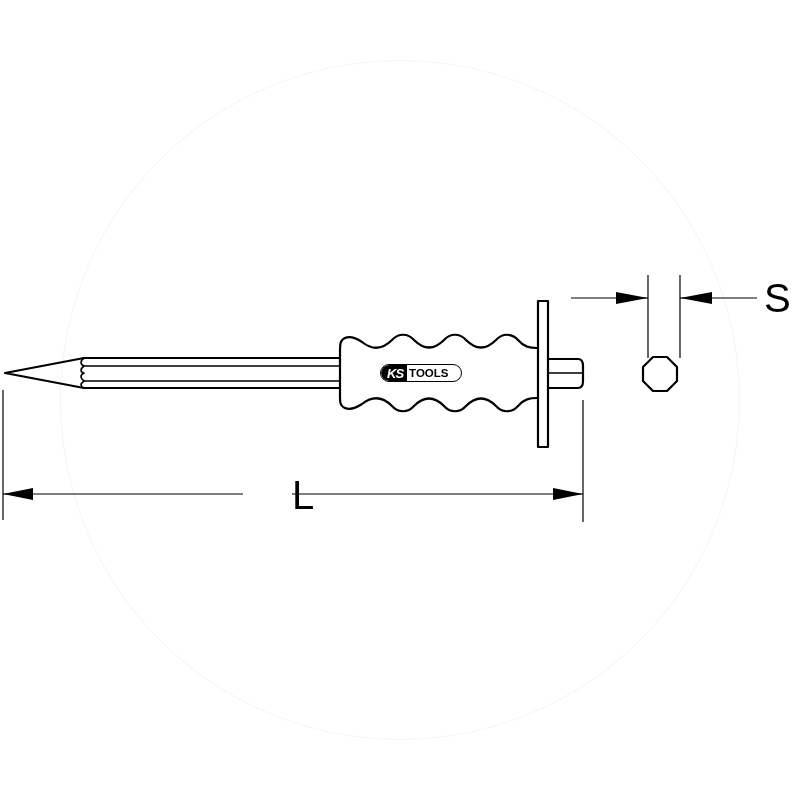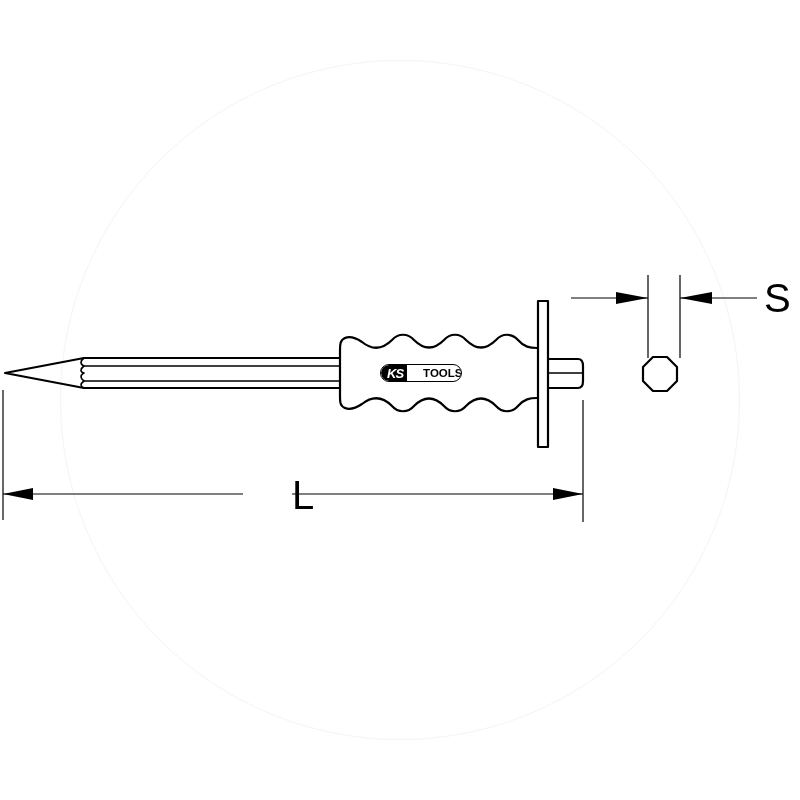--- a/index.html
+++ b/index.html
@@ -3,21 +3,21 @@
 <meta charset="utf-8">
 <style>
   html, body { margin: 0; padding: 0; background: #ffffff; }
   body { width: 800px; height: 800px; overflow: hidden; position: relative; font-family: "Liberation Sans", sans-serif; }
   svg { position: absolute; left: 0; top: 0; }
   .lbl { position: absolute; color: #000; font-family: "Liberation Sans", sans-serif; line-height: 1; }
   #lbl-L { left: 292px; top: 475px; font-size: 40px; }
   #lbl-S { left: 764px; top: 278px; font-size: 40px; }
   #logo { position: absolute; left: 380px; top: 364px; height: 18px; width: 82px; border: 1.6px solid #000; border-radius: 10px; box-sizing: border-box; display: flex; align-items: center; overflow: hidden; background: #fff; }
   #logo .ks { background: #000; color: #fff; font-weight: bold; font-style: italic; font-size: 13px; padding: 0 4px 0 6px; height: 100%; display: flex; align-items: center; border-radius: 9px 0 0 9px; letter-spacing: -1px; }
-  #logo .tools { font-size: 11.5px; font-weight: bold; padding-left: 16px; color: #000; letter-spacing: 0px; text-align: center; }
+  #logo .tools { font-size: 11.5px; font-weight: bold; padding-left: 2px; color: #000; letter-spacing: 0px; text-align: center; }
   #watermark { position: absolute; left: 60px; top: 60px; width: 680px; height: 680px; border-radius: 50%; border: 1px solid #f4f4f4; box-sizing: border-box; }
 </style>
 </head>
 <body>
 
 <div id="watermark"></div>
 
 <svg width="800" height="800" viewBox="0 0 800 800">
   <g fill="none" stroke="#000" stroke-width="2.2" stroke-linejoin="round" stroke-linecap="round">
 

